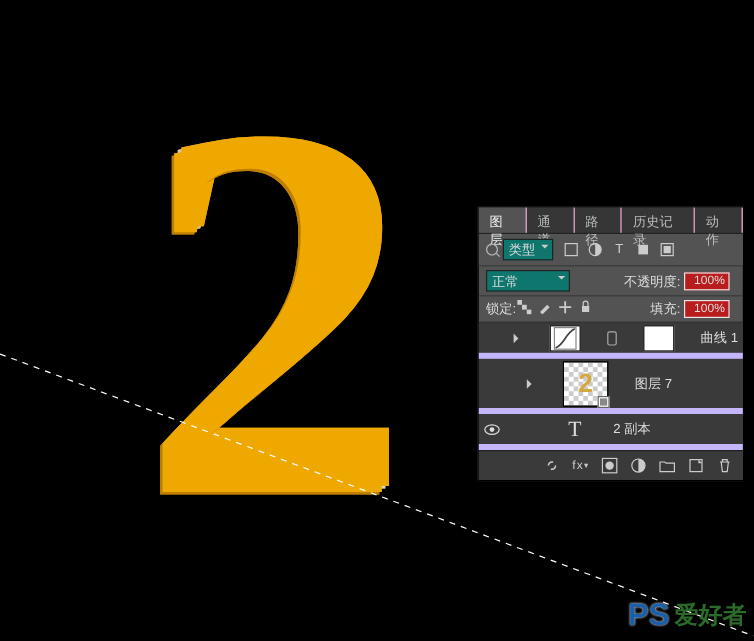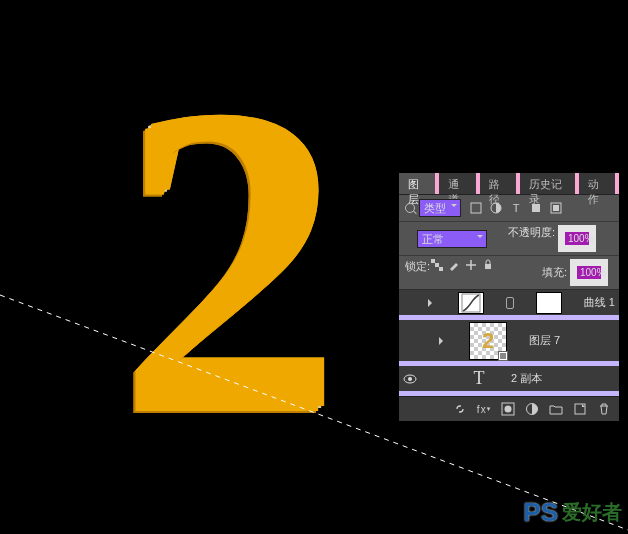--- a/index.html
+++ b/index.html
@@ -13,33 +13,33 @@
 .selection-line{position:absolute;left:0;top:0;width:628px;height:534px;pointer-events:none}
 .selection-line svg{position:absolute;left:0;top:0}
 .watermark{position:absolute;left:70px;top:400px;color:#fff;font-size:20px;font-family:Arial,sans-serif;font-weight:500;letter-spacing:.5px;text-shadow:0 1px 2px rgba(0,0,0,.8)}
 .footer-mark{position:absolute;right:6px;bottom:6px;display:flex;align-items:center;gap:4px}
 .footer-mark .ps{font-size:26px;font-weight:700;color:#1b5fa8;text-shadow:0 0 2px #fff}
 .footer-mark .cn{font-size:20px;color:#2a6b2a;font-weight:600}
 
 
 .panel{position:absolute;right:8px;top:172px;width:222px;background:#535353;border:1px solid #000;box-shadow:0 2px 8px rgba(0,0,0,.6);font-size:11px;color:#ddd}
 .panel .tabs{display:flex;background:#363636;border-bottom:1px solid #222;height:22px}
-.panel .tab{padding:4px 9px;color:#bbb;border-right:4px solid #f9a8d4;cursor:default}
+.panel .tab{padding:4px 9px;color:#bbb;border-right:1px solid #f9a8d4;cursor:default}
 .panel .tab.active{background:#535353;color:#eee}
 .panel .toolbar{display:flex;align-items:center;gap:4px;padding:4px 6px;border-bottom:1px solid #3a3a3a;background:#535353}
 .panel .search{display:flex;align-items:center;gap:4px}
 .panel .search-ico{width:10px;height:10px;border:1px solid #bbb;border-radius:50%;position:relative}
 .panel .search-ico::after{content:"";position:absolute;width:4px;height:1px;background:#bbb;right:-3px;bottom:-1px;transform:rotate(45deg)}
-.panel .sel{background:#8b5cf6;border:1px solid #222;color:#ddd;font-size:11px;padding:1px 14px 1px 4px;height:18px;position:relative}
+.panel .sel{background:#0f766e;border:1px solid #222;color:#ddd;font-size:11px;padding:1px 14px 1px 4px;height:18px;position:relative}
 .panel .sel .chev{position:absolute;right:3px;top:4px;border:3px solid transparent;border-top-color:#ccc}
 .panel .filter-icons{display:flex;gap:6px;margin-left:4px}
 .panel .fico{width:14px;height:14px;display:flex;align-items:center;justify-content:center;color:#ccc;font-size:11px}
-.panel .row2{display:flex;align-items:center;padding:3px 18px;border-bottom:1px solid #3a3a3a;gap:6px}
+.panel .row2{display:flex;align-items:center;padding:3px 6px;border-bottom:1px solid #3a3a3a;gap:6px}
 .panel .row2 .right{margin-left:auto;display:flex;gap:3px}
-.panel .pct{background:#a21caf;border:7px solid #e5e5e5;padding:1px 3px;font-size:10px;width:38px;text-align:right}
+.panel .pct{background:#b91c1c;border:1px solid #e5e5e5;padding:1px 3px;font-size:10px;width:38px;text-align:right}
 .panel .row3{display:flex;align-items:flex-start;padding:3px 6px;border-bottom:1px solid #2d2d2d;gap:1px}
 .panel .lock-icons{display:flex;gap:5px;color:#bbb}
 .panel .lock-icons span{width:12px;height:12px;display:flex;align-items:center;justify-content:center;font-size:10px}
 
 .layers{background:#3a3a3a}
 .layer{display:flex;align-items:center;height:30px;border-bottom:5px solid #c4b5fd;padding:0 4px;gap:22px}
 .layer.indent1{padding-left:24px}
 .layer.tall{height:46px}
 .layer.selected{background:#5a7aa8}
 .layer.selected .name{color:#fff}

